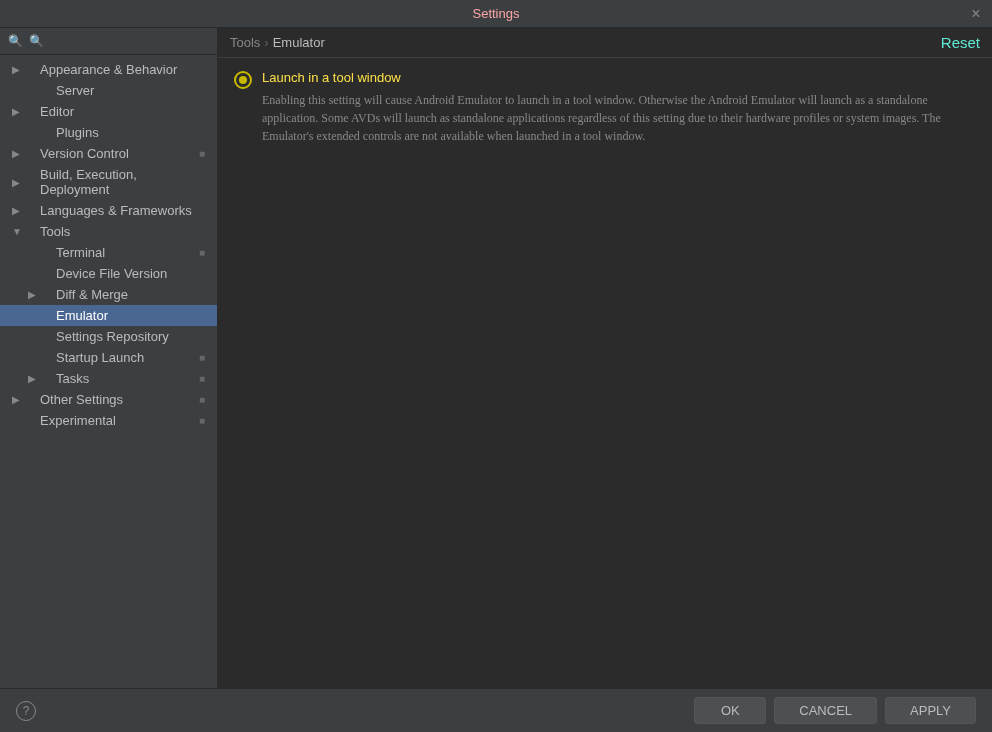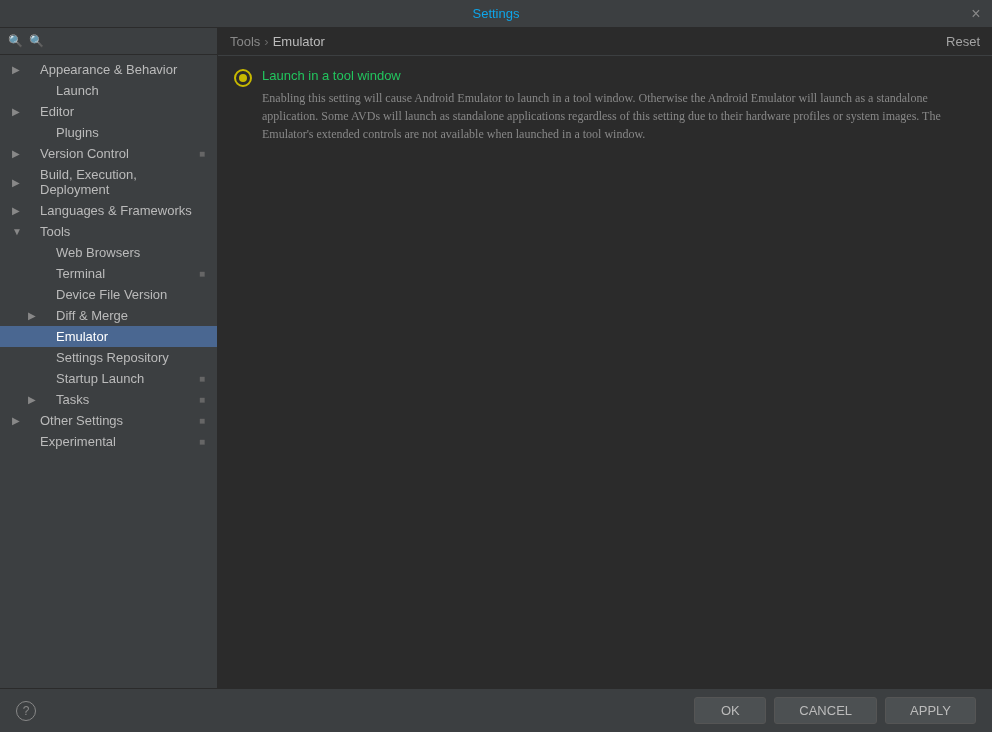--- a/index.html
+++ b/index.html
@@ -20,21 +20,21 @@
       background: #3c3f41;
       height: 28px;
       display: flex;
       align-items: center;
       justify-content: center;
       position: relative;
       border-bottom: 1px solid #2b2b2b;
       flex-shrink: 0;
     }
     .title-bar-title {
-      color: #0ea5e9;
+      color: #fca5a5;
       font-size: 13px;
     }
     .title-bar-close {
       position: absolute;
       right: 8px;
       top: 50%;
       transform: translateY(-50%);
       width: 16px;
       height: 16px;
       cursor: pointer;
@@ -155,22 +155,22 @@
       color: #888;
     }
     .breadcrumb .crumb-sep {
       color: #666;
     }
     .breadcrumb .crumb-active {
       color: #bbbbbb;
     }
 
     .reset-link {
-      color: #a3a3a3;
-      font-size: 13px;
+      color: #5eead4;
+      font-size: 15px;
       cursor: pointer;
       text-decoration: none;
     }
 
     .panel-body {
       flex: 1;
       padding: 12px 16px;
       overflow-y: auto;
     }
 
@@ -199,21 +199,21 @@
       width: 8px;
       height: 8px;
       border-radius: 50%;
       background: #c8b900;
     }
 
     .setting-text-block {
       flex: 1;
     }
     .setting-label {
-      color: #22c55e;
+      color: #fde047;
       font-size: 13px;
       margin-bottom: 6px;
     }
     .setting-description {
       color: #888;
       font-size: 12px;
       line-height: 1.5;
       font-family: Liberation Serif, serif;
     }
 
@@ -280,21 +280,21 @@
 
     <div class="sidebar-items">
 
       <div class="sidebar-item">
         <span class="arrow">▶</span>
         <span class="label">Appearance &amp; Behavior</span>
       </div>
 
       <div class="sidebar-item sidebar-child">
         <span class="arrow"></span>
-        <span class="label">Launch</span>
+        <span class="label">Server</span>
       </div>
 
       <div class="sidebar-item">
         <span class="arrow">▶</span>
         <span class="label">Editor</span>
       </div>
 
       <div class="sidebar-item sidebar-child">
         <span class="arrow"></span>
         <span class="label">Plugins</span>
@@ -314,24 +314,20 @@
       <div class="sidebar-item">
         <span class="arrow">▶</span>
         <span class="label">Languages &amp; Frameworks</span>
       </div>
 
       <div class="sidebar-item">
         <span class="arrow">▼</span>
         <span class="label">Tools</span>
       </div>
 
-      <div class="sidebar-item sidebar-child">
-        <span class="arrow"></span>
-        <span class="label">Web Browsers</span>
-      </div>
 
 
       <div class="sidebar-item sidebar-child">
         <span class="arrow"></span>
         <span class="label">Terminal</span>
         <span class="icon-right">■</span>
       </div>
 
       <div class="sidebar-item sidebar-child">
         <span class="arrow"></span>

